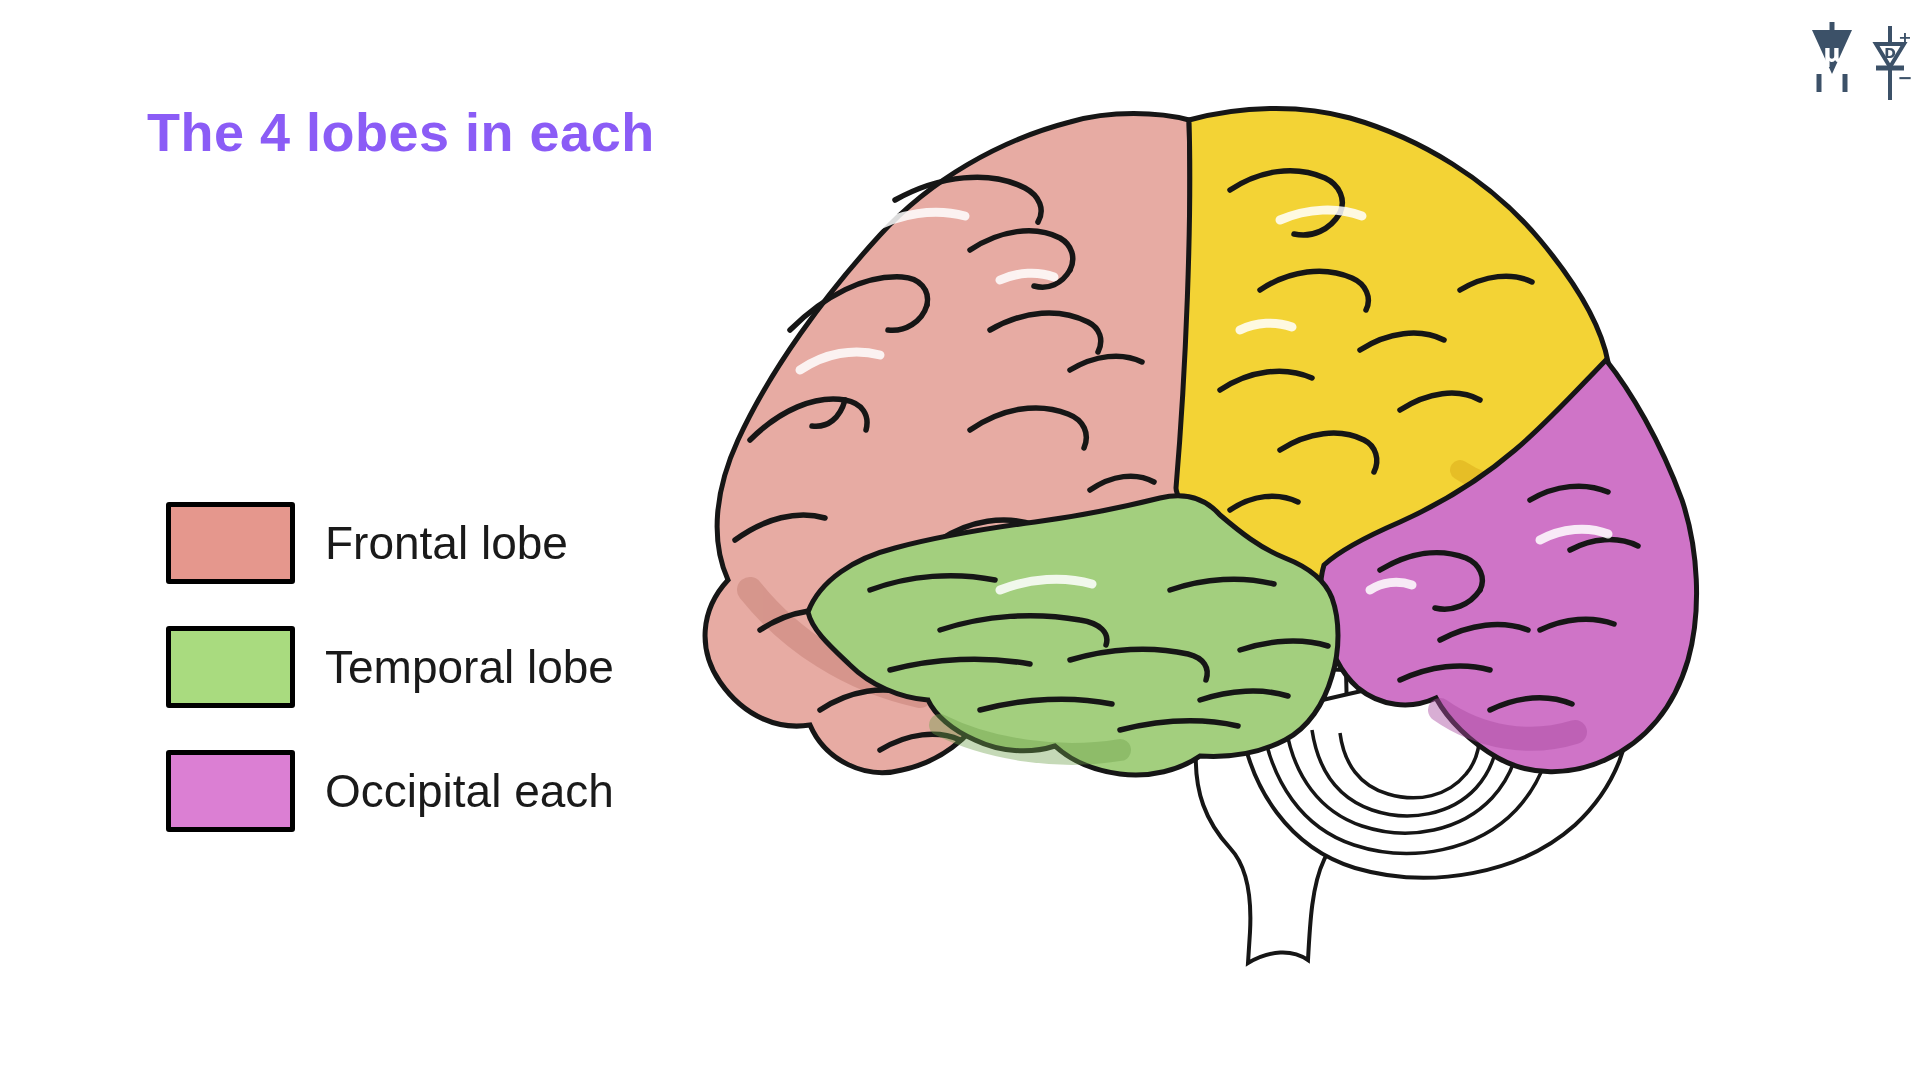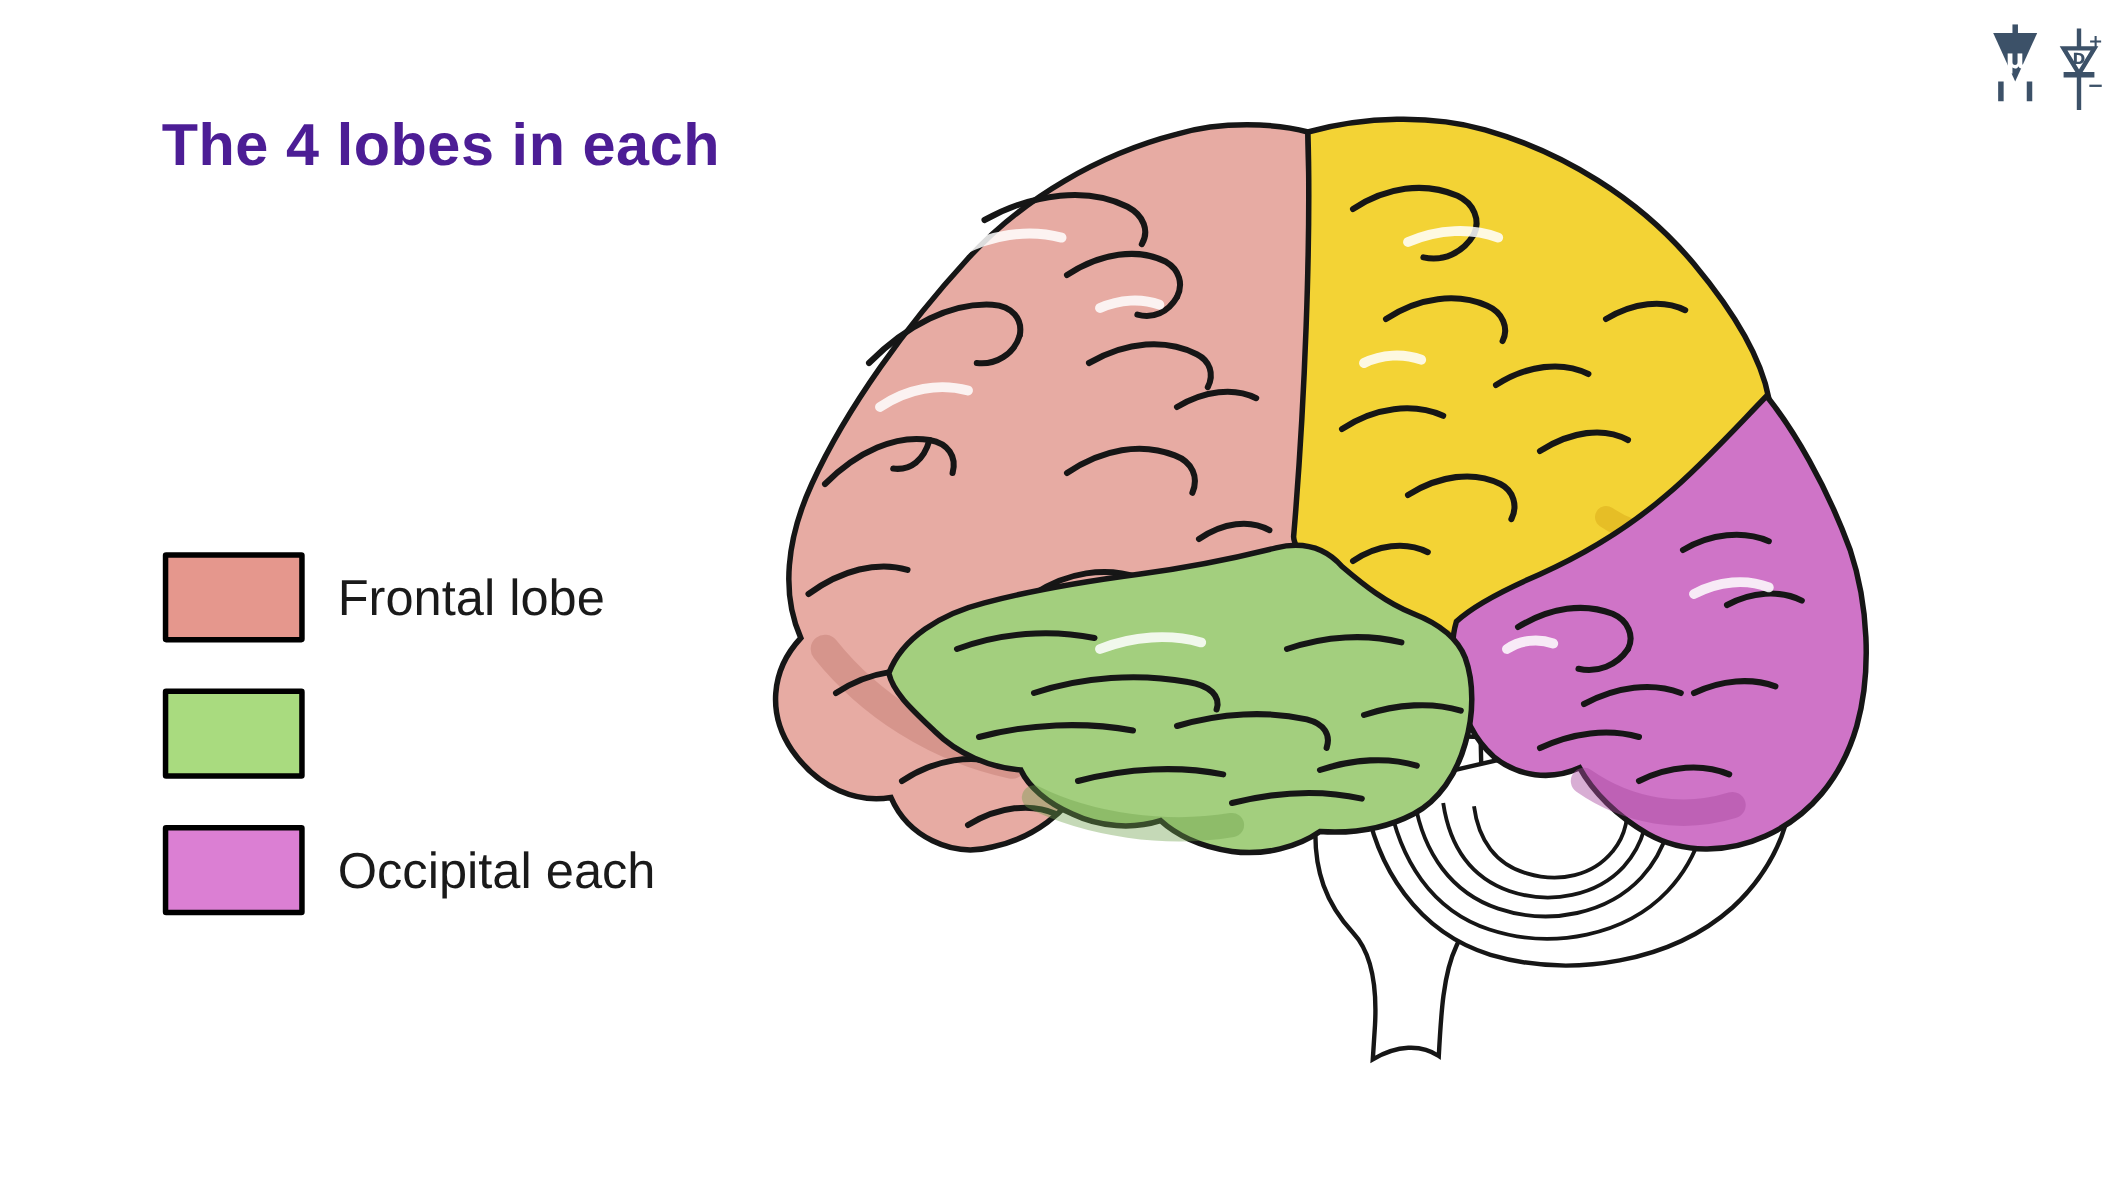--- a/index.html
+++ b/index.html
@@ -6,27 +6,27 @@
   html,body { background:#ffffff; }
   .stage {
     position:relative; width:1920px; height:1080px;
     background:#ffffff; overflow:hidden;
     font-family:"Liberation Sans", sans-serif;
     color:#111;
   }
   .title {
     position:absolute; left:147px; top:92px;
     font-size:54px; font-weight:700; line-height:80px;
-    color:#4c1d95; letter-spacing:0.5px;
+    color:#8b5cf6; letter-spacing:0.5px;
   }
   .legend {
     position:absolute; left:148px; top:502px;
     display:flex; flex-direction:column; gap:42px;
   }
-  .legend-row { display:flex; align-items:center; gap:30px; height:82px; }
+  .legend-row { display:flex; align-items:center; gap:30px; height:82px;margin-left:18px; }
   .legend-swatch {
     width:129px; height:82px;
     border:5px solid #000; border-radius:3px;
     flex:0 0 auto;
   }
   .legend-label { font-size:46px; color:#1a1a1a; line-height:1; }
   .brain-wrap { position:absolute; left:640px; top:70px; width:1140px; height:920px; }
   .logo-wrap { position:absolute; left:1806px; top:22px; width:112px; height:84px; }
   svg { display:block; }
 </style>
@@ -39,20 +39,21 @@
     <div>The 4 lobes in each</div>
   </div>
 
   <div class="legend">
     <div class="legend-row">
       <div class="legend-swatch" style="background-color: rgb(229, 151, 141);"></div>
       <div class="legend-label">Frontal lobe</div>
     </div>
     <div class="legend-row">
       <div class="legend-swatch" style="background-color: rgb(169, 219, 127);"></div>
+      <div class="legend-label">Temporal lobe</div>
     </div>
     <div class="legend-row">
       <div class="legend-swatch" style="background-color: rgb(219, 127, 211);"></div>
       <div class="legend-label">Occipital each</div>
     </div>
   </div>
 
   <div class="brain-wrap">
     <svg width="1140" height="920" viewBox="0 0 1140 920">
 

